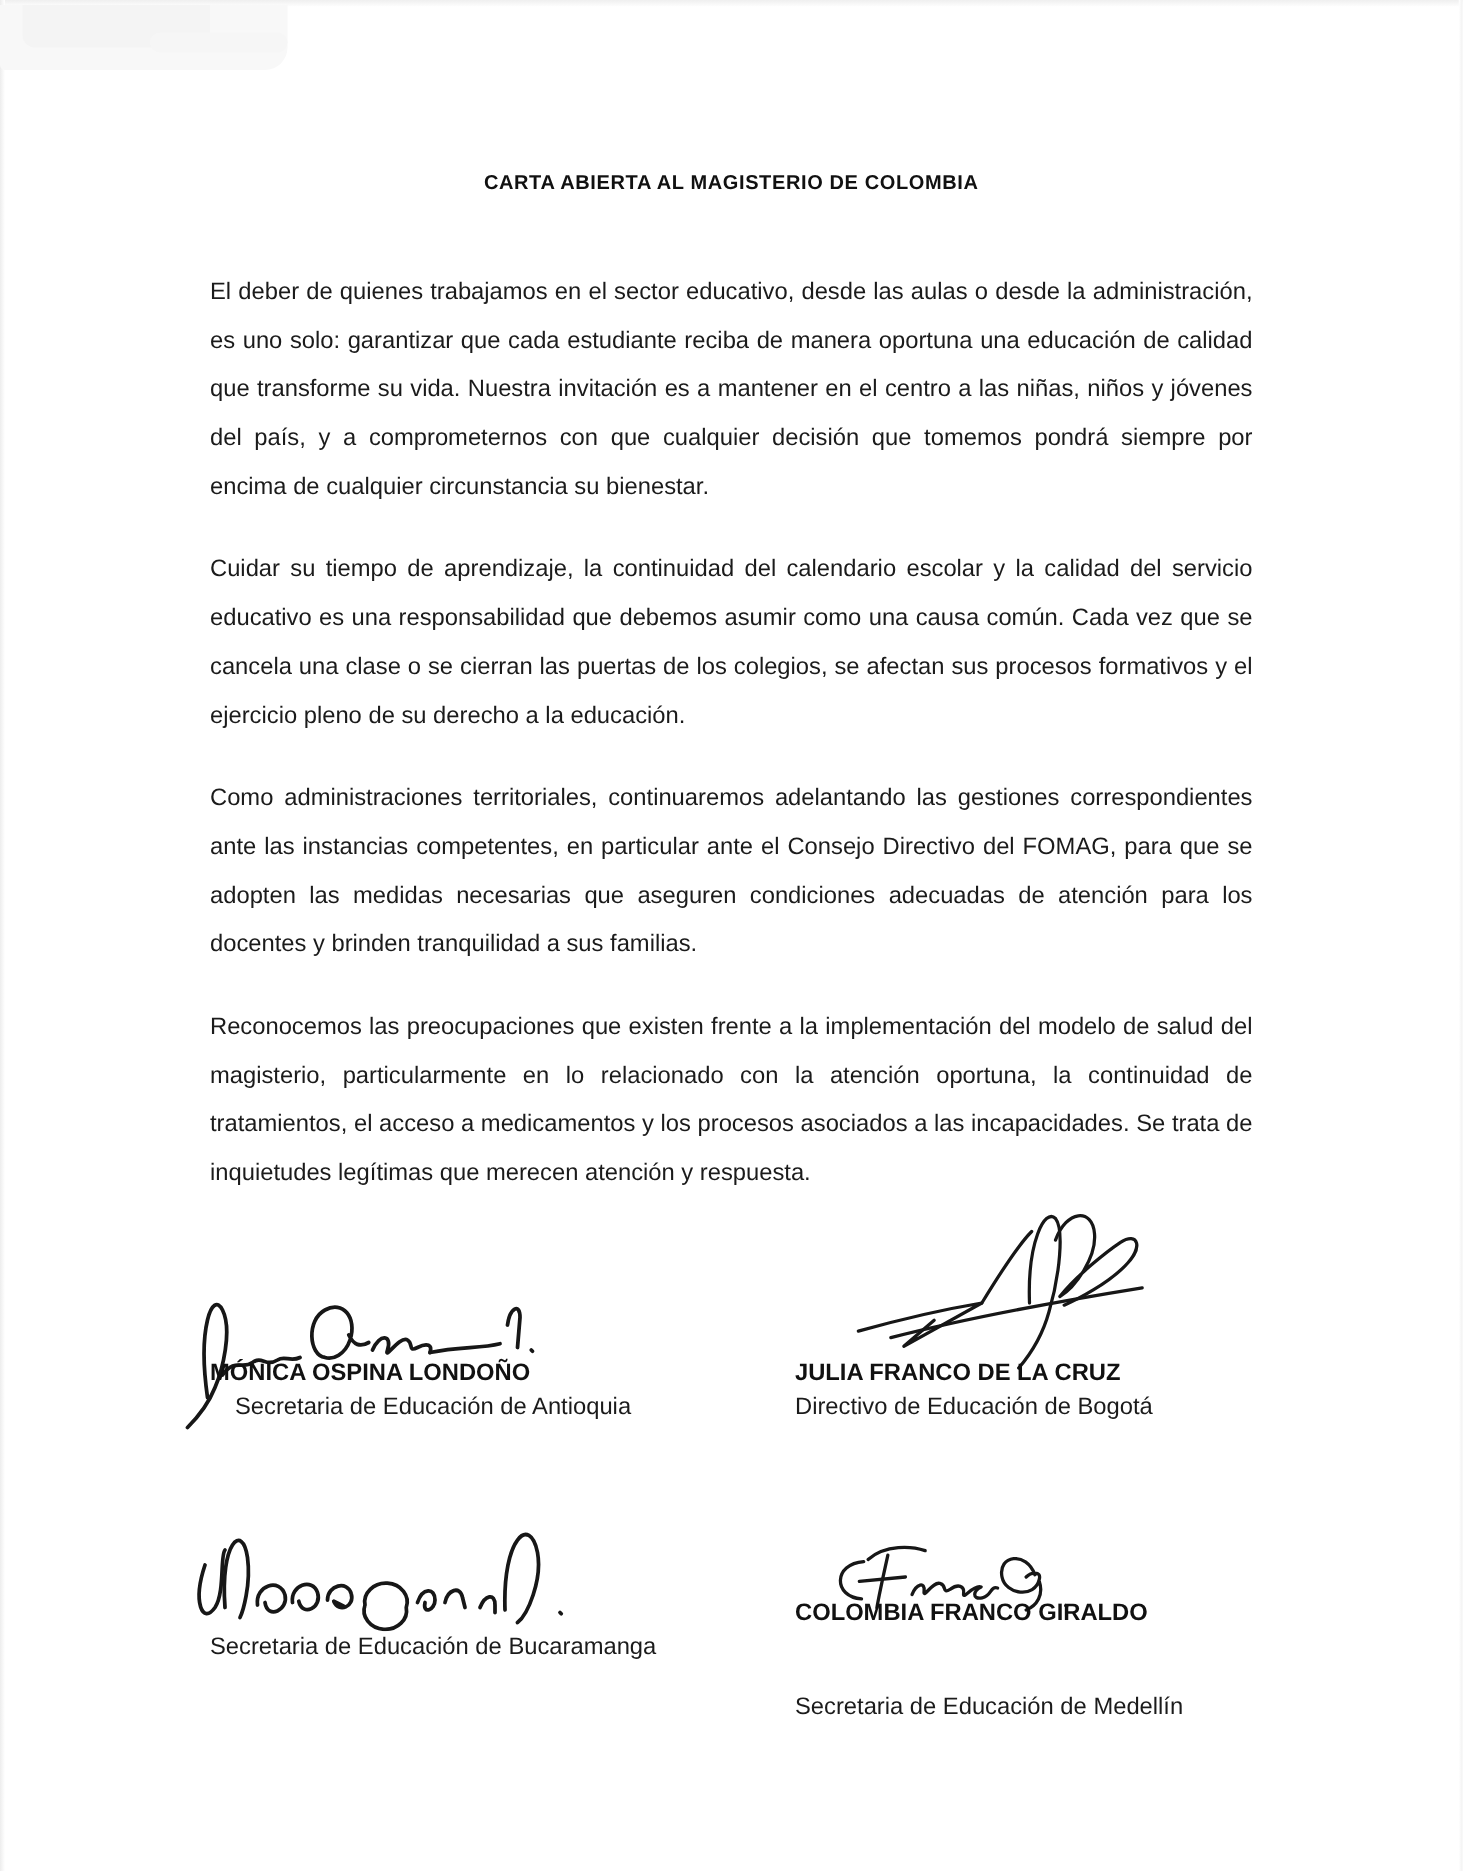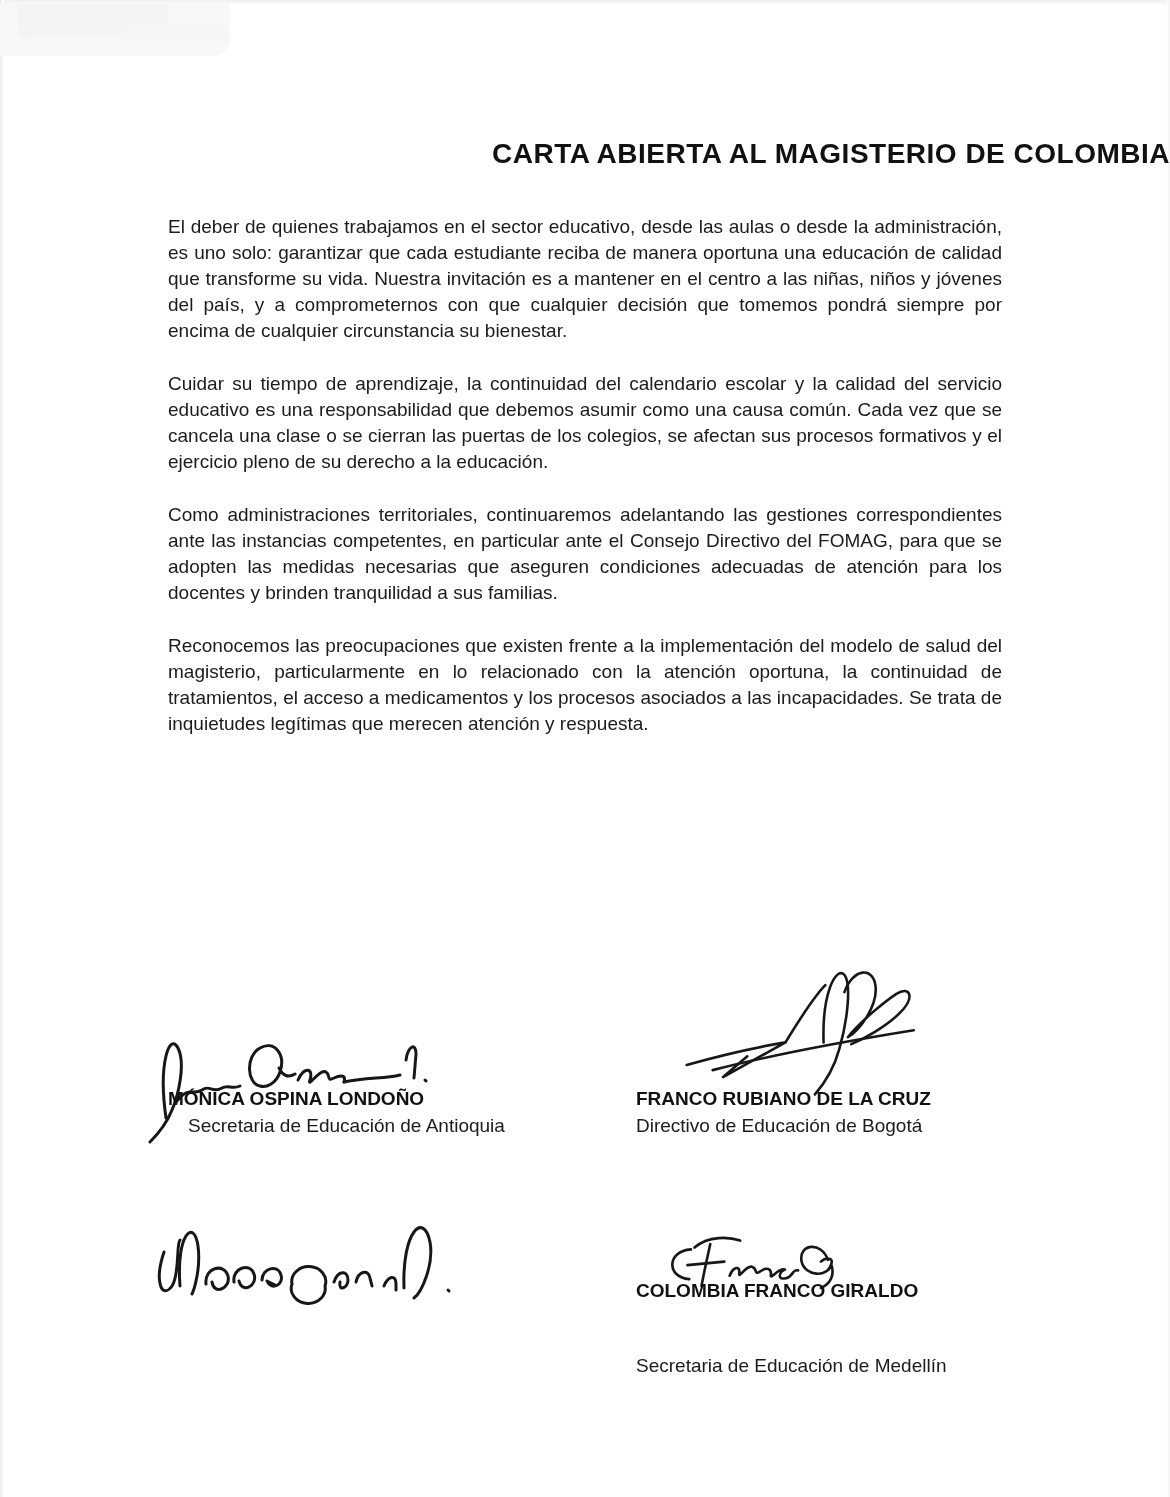--- a/index.html
+++ b/index.html
@@ -19,33 +19,33 @@
   
   .edge-top{position:absolute;left:0;top:0;width:100%;height:5px;background:linear-gradient(180deg,#efefef,#fdfdfd);}
   .edge-left{position:absolute;left:0;top:0;width:4px;height:100%;background:linear-gradient(90deg,#ededed,#ffffff);}
   .edge-right{position:absolute;right:0;top:0;width:3px;height:100%;background:linear-gradient(270deg,#f1f1f1,#ffffff);}
   .blotch-a{position:absolute;left:0;top:4px;width:230px;height:52px;background:#f8f8f8;border-radius:0 0 18px 4px;}
   .blotch-b{position:absolute;left:18px;top:4px;width:150px;height:34px;background:#f4f4f4;border-radius:0 0 12px 10px;}
   .blotch-c{position:absolute;left:120px;top:26px;width:110px;height:16px;background:#f6f6f6;border-radius:8px;}
 
   .title{
     position:absolute;left:0;top:138px;width:100%;
-    text-align:right;
+    text-align:center;
     font-weight:bold;
-    font-size:28px;
+    font-size:16px;
     letter-spacing:.5px;
     color:#111;
   }
   .body-text{
     position:absolute;left:168px;top:214px;width:834px;
   }
   .body-text p{
     margin:0 0 27px 0;
     font-size:19px;
-    line-height:26px;
+    line-height:39px;
     text-align:justify;
     color:#1b1b1b;
   }
   .sig-svg{position:absolute;}
   .sig-svg path{fill:none;stroke:#171717;stroke-width:3;stroke-linecap:round;stroke-linejoin:round;}
   .sig-name{
     position:absolute;
     font-weight:bold;font-size:19px;white-space:nowrap;color:#111;
   }
   .sig-role{
@@ -86,35 +86,36 @@
   <div class="sig-name" style="left:168px;top:1088px;">MÓNICA OSPINA LONDOÑO</div>
   <div class="sig-role" style="left:161px;top:1115px;margin-left:27px;">Secretaria de Educación de Antioquia</div>
 
   <svg class="sig-svg" style="left:678px;top:962px;" width="260" height="140" viewBox="0 0 300 160">
     <path d="M10,118 C60,104 100,96 124,92 L52,132 L80,108"></path>
     <path d="M124,92 C146,56 162,34 170,26"></path>
     <path d="M168,92 C166,36 182,4 192,14 C200,24 196,66 186,100 C180,122 170,138 158,152"></path>
     <path d="M192,34 C202,6 226,4 228,28 C230,50 210,78 196,86 C212,66 240,44 252,36 C268,26 274,40 256,58 C240,74 214,88 200,94"></path>
     <path d="M40,124 C110,106 210,88 272,78"></path>
   </svg>
-  <div class="sig-name" style="left:636px;top:1088px;">FRANCO RUBIANO DE LA CRUZ</div>
+  <div class="sig-name" style="left:636px;top:1088px;">JULIA FRANCO DE LA CRUZ</div>
   <div class="sig-role" style="left:636px;top:1115px;">Directivo de Educación de Bogotá</div>
 
   <svg class="sig-svg" style="left:152px;top:1200px;" width="310" height="105" viewBox="0 0 310 105">
     <path d="M12,52 C2,82 10,100 20,86 C28,74 24,44 28,40"></path>
     <path d="M28,86 C24,34 42,18 46,46 C49,68 42,90 40,94"></path>
     <path d="M54,84 c-2,-16 18,-22 22,-8 c3,12 -14,20 -16,6"></path>
     <path d="M82,82 c-2,-14 16,-20 20,-8 c4,12 -12,20 -15,7"></path>
     <path d="M110,80 c0,-12 16,-16 19,-5 c3,10 -10,16 -14,6 l8,4"></path>
     <path d="M140,84 a17,15 0 1,1 33,2 a17,15 0 1,1 -33,-2"></path>
     <path d="M182,82 c4,-12 14,-12 14,-2 c0,8 -10,12 -8,2 m16,0 c2,-10 12,-14 14,-4 l2,8"></path>
     <path d="M232,86 c4,-10 12,-12 12,-2 l0,6"></path>
     <path d="M252,88 C250,30 272,12 278,42 C282,64 270,92 262,98"></path>
     <path d="M296,90 l1,1"></path>
   </svg>
+  <div class="sig-role" style="left:168px;top:1307px;">Secretaria de Educación de Bucaramanga</div>
 
   <svg class="sig-svg" style="left:655px;top:1230px;" width="230" height="72" viewBox="0 0 260 82">
     <path d="M38,56 C12,54 12,24 40,22"></path>
     <path d="M62,16 C58,34 54,52 52,64"></path>
     <path d="M44,20 C60,6 84,8 96,12"></path>
     <path d="M36,40 L78,36"></path>
     <path d="M84,52 c4,-10 12,-12 11,-3 c-1,8 8,-10 15,-7 c6,2 1,10 9,5 c7,-5 13,-3 12,4 c-1,7 9,-9 16,-6 c-7,3 -9,12 1,10 c9,-2 7,-11 14,-9"></path>
     <path d="M196,34 C188,12 162,16 166,36 C169,52 196,56 200,38 C202,30 192,32 188,36 M200,40 C204,52 198,62 188,66"></path>
     <path d="M224,62 l1,1"></path>
   </svg>

